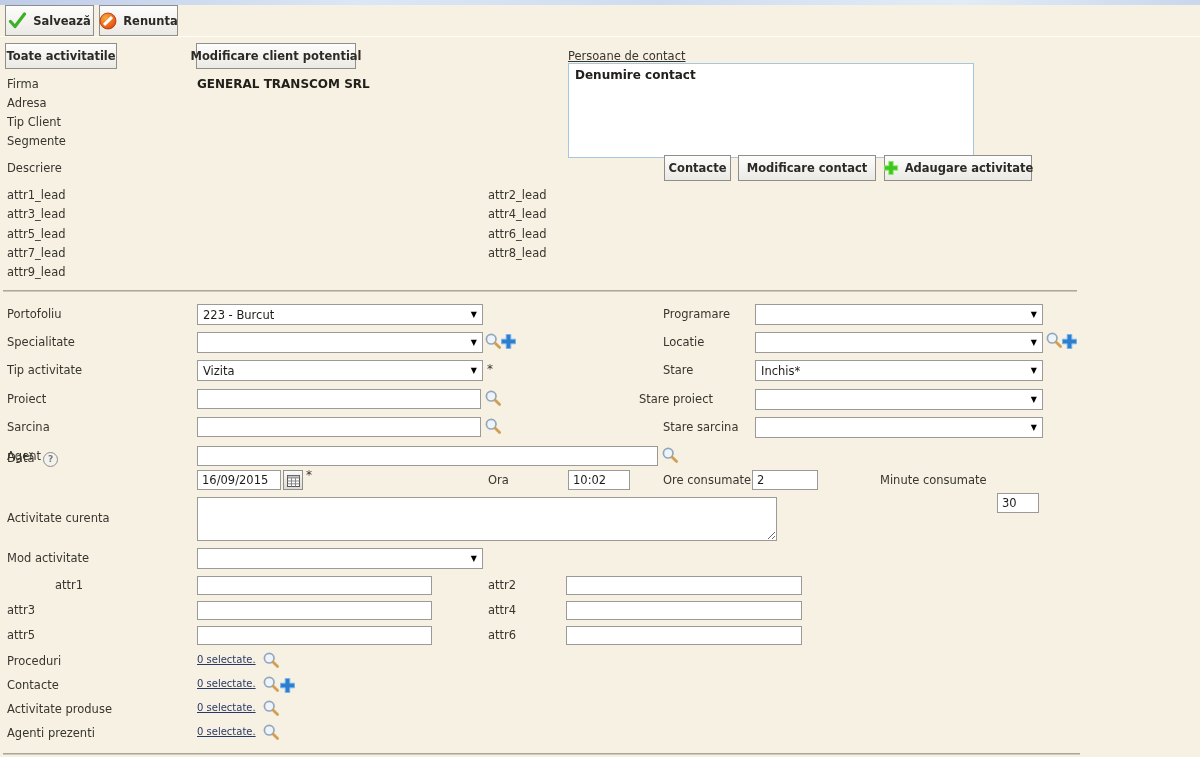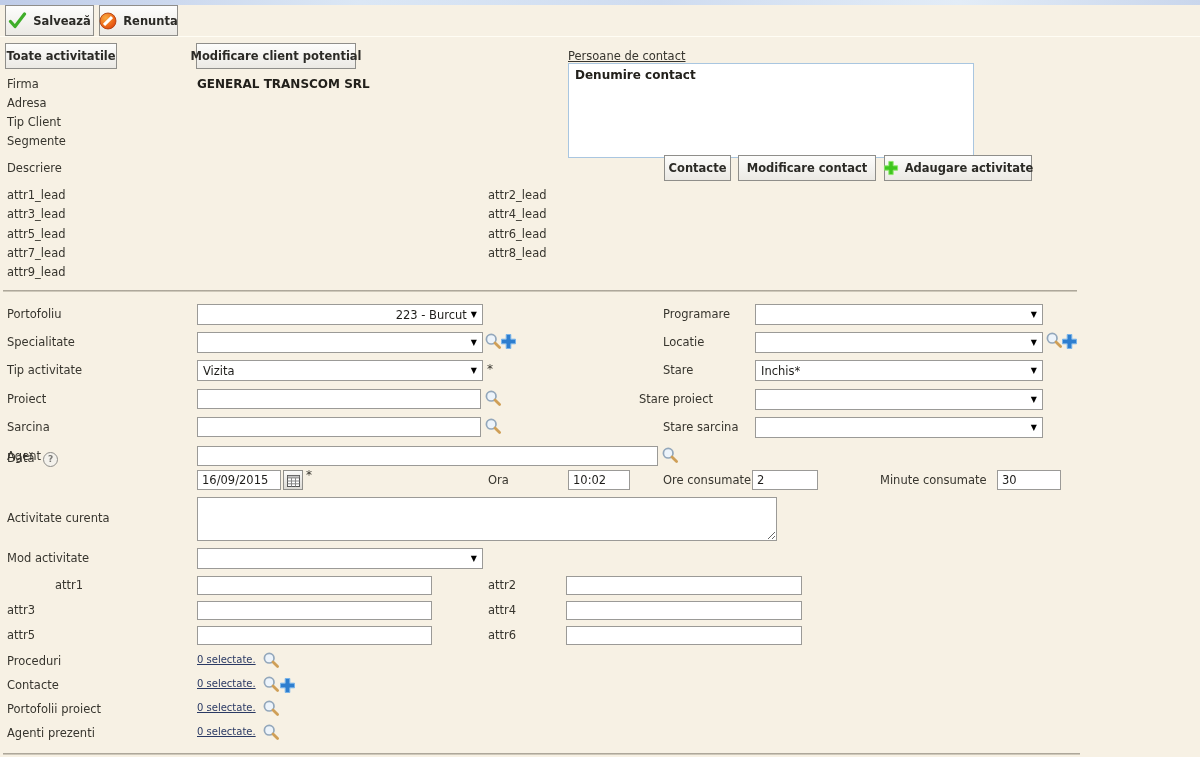--- a/index.html
+++ b/index.html
@@ -133,21 +133,21 @@
 <div class="lbl" style="left:7px;top:246px;">attr7_lead</div>
 <div class="lbl" style="left:7px;top:265px;">attr9_lead</div>
 <div class="lbl" style="left:488px;top:188px;">attr2_lead</div>
 <div class="lbl" style="left:488px;top:207px;">attr4_lead</div>
 <div class="lbl" style="left:488px;top:227px;">attr6_lead</div>
 <div class="lbl" style="left:488px;top:246px;">attr8_lead</div>
 
 <div class="divider" style="left:3px;top:290px;width:1074px;"></div>
 
 <div class="lbl" style="left:7px;top:307px;">Portofoliu</div>
-<div class="sel" style="left:197px;top:304px;width:286px;justify-content:flex-end;">
+<div class="sel" style="left:197px;top:304px;width:286px;">
   <span class="sel-val">223 - Burcut</span>
   <span class="sel-arrow">▼</span>
 </div>
 
 <div class="lbl" style="left:7px;top:335px;">Specialitate</div>
 <div class="sel" style="left:197px;top:332px;width:286px;">
   <span class="sel-val"></span>
   <span class="sel-arrow">▼</span>
 </div>
 <span class="icon-abs" style="left:484px;top:332px;">
@@ -212,21 +212,21 @@
 </div>
 <span class="req" style="left:306px;top:468px;">*</span>
 
 <div class="lbl" style="left:488px;top:473px;">Ora</div>
 <input class="inp" style="left: 568px; top: 470px; width: 62px;" value="10:02">
 
 <div class="lbl" style="left:663px;top:473px;">Ore consumate</div>
 <input class="inp" style="left: 752px; top: 470px; width: 66px;" value="2">
 
 <div class="lbl" style="left:880px;top:473px;">Minute consumate</div>
-<input class="inp" style="left: 997px; top: 470px; width: 64px;" value="30">
+<input class="inp" style="left: 997px; top: 493px; width: 42px;" value="30">
 
 <div class="lbl" style="left:7px;top:511px;">Activitate curenta</div>
 <textarea class="txa" style="left: 197px; top: 497px; width: 580px; height: 44px;"></textarea>
 
 <div class="lbl" style="left:7px;top:551px;">Mod activitate</div>
 <div class="sel" style="left:197px;top:548px;width:286px;">
   <span class="sel-val"></span>
   <span class="sel-arrow">▼</span>
 </div>
 
@@ -261,21 +261,21 @@
       <circle cx="7.2" cy="7.2" r="4.8" fill="#edf4fb" stroke="#93a7bb" stroke-width="1.7"></circle>
       <line x1="11" y1="11" x2="15.6" y2="15.6" stroke="#cf9f57" stroke-width="2.8" stroke-linecap="round"></line>
     </svg>
 </span>
 <span class="icon-abs" style="left:279px;top:677px;">
   <svg width="17" height="17" viewBox="0 0 17 17">
       <path d="M6.2 1.5h4.6v4.7h4.7v4.6h-4.7v4.7H6.2v-4.7H1.5V6.2h4.7z" fill="#2e7ecf" stroke="#79b4ea" stroke-width="1"></path>
     </svg>
 </span>
 
-<div class="lbl" style="left:7px;top:702px;">Portofolii proiect</div>
+<div class="lbl" style="left:7px;top:702px;">Activitate produse</div>
 <a class="link" style="left:197px;top:702px;">0 selectate.</a>
 <span class="icon-abs" style="left:262px;top:699px;">
   <svg width="18" height="18" viewBox="0 0 18 18">
       <circle cx="7.2" cy="7.2" r="4.8" fill="#edf4fb" stroke="#93a7bb" stroke-width="1.7"></circle>
       <line x1="11" y1="11" x2="15.6" y2="15.6" stroke="#cf9f57" stroke-width="2.8" stroke-linecap="round"></line>
     </svg>
 </span>
 
 <div class="lbl" style="left:7px;top:726px;">Agenti prezenti</div>
 <a class="link" style="left:197px;top:726px;">0 selectate.</a>

